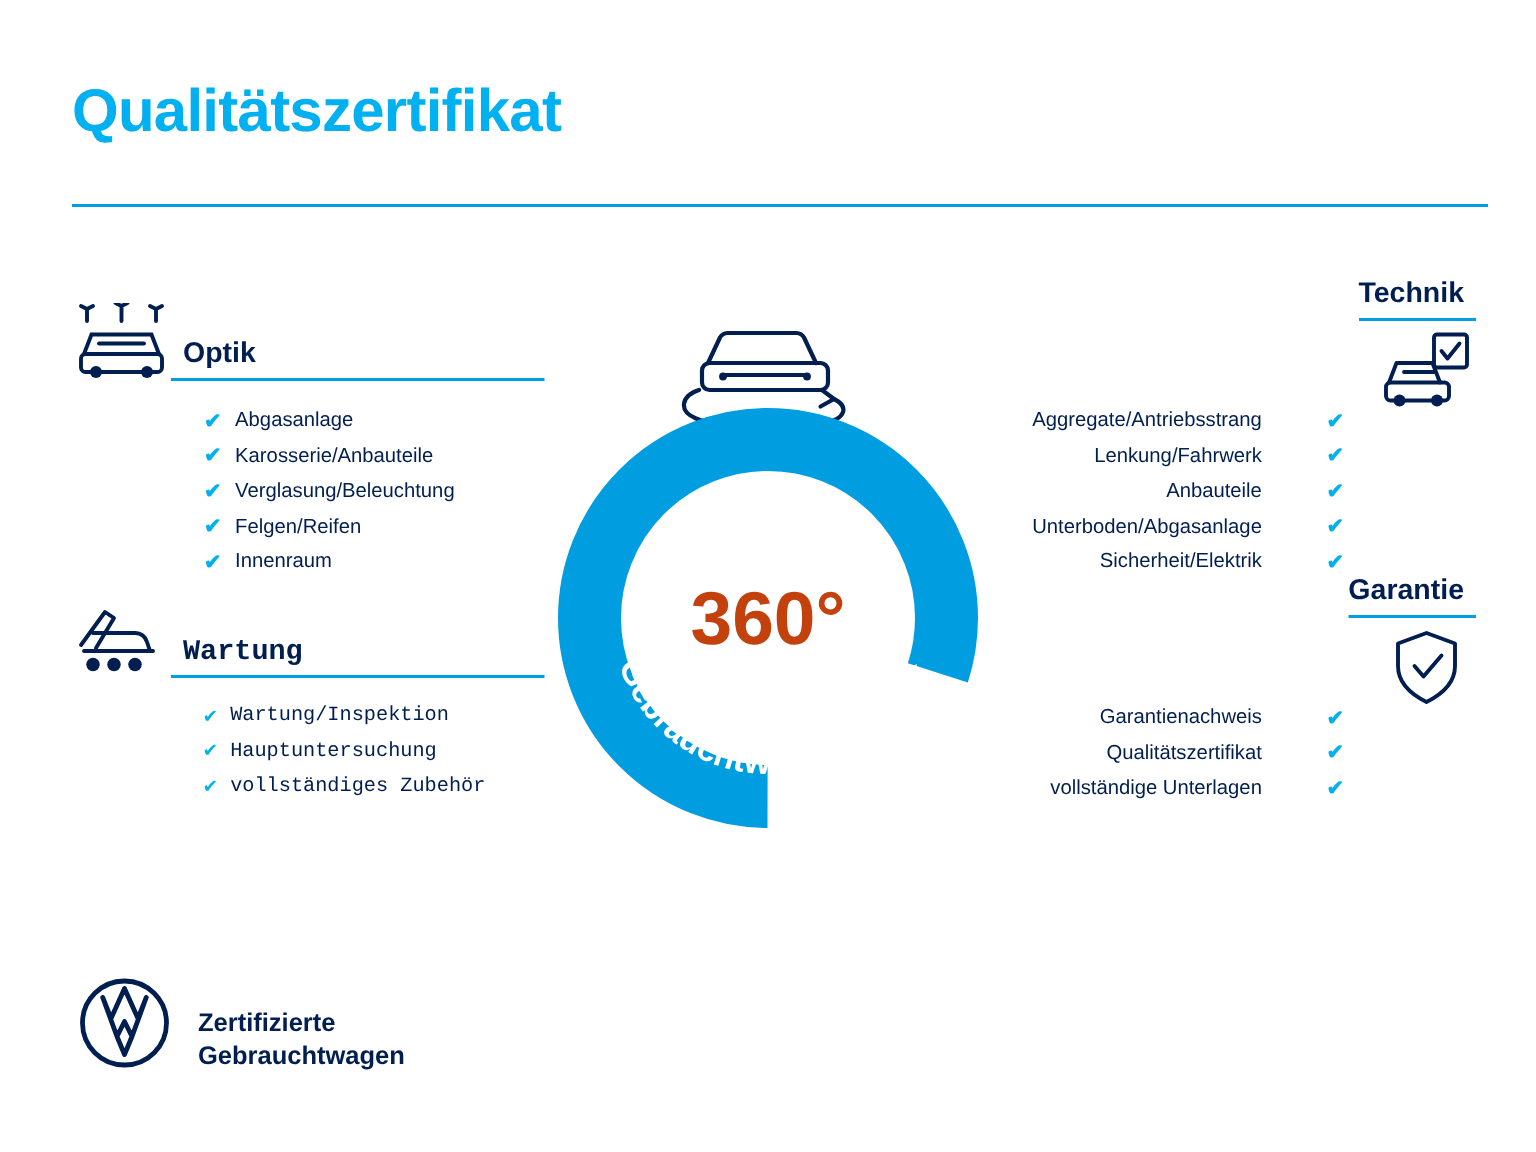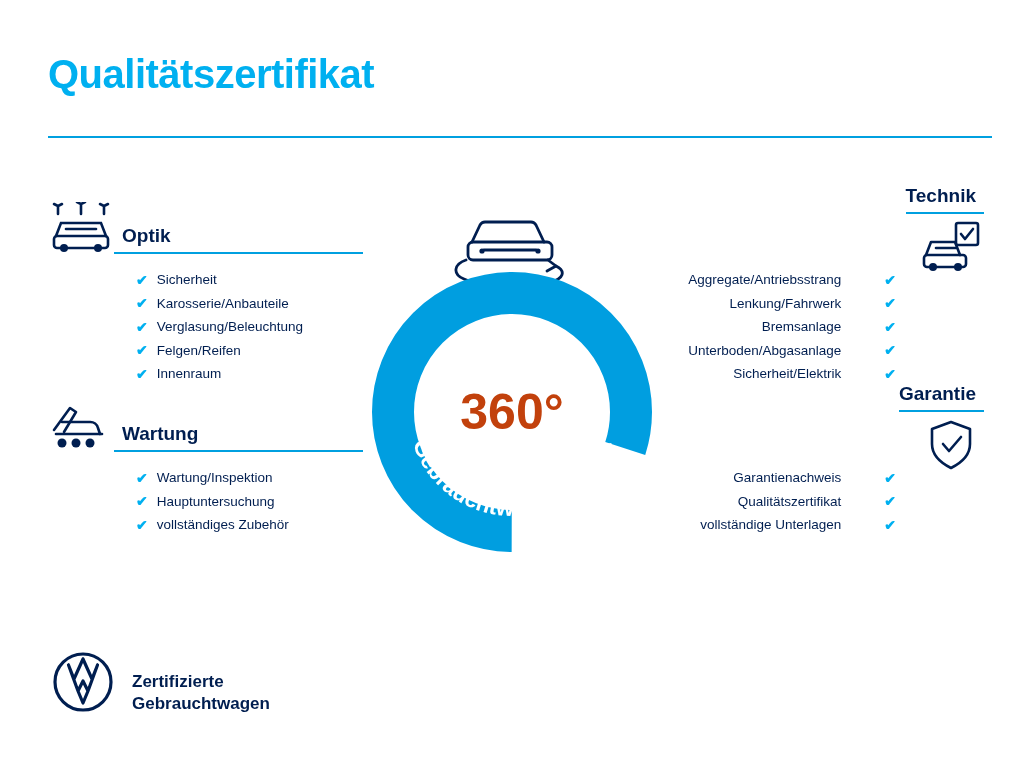--- a/index.html
+++ b/index.html
@@ -92,21 +92,21 @@
     color: #00b0f0;
     font-size: 14px;
     font-weight: bold;
     line-height: 1;
   }
   .left .check { margin-right: 9px; }
   .right .check { margin-left: 9px; }
 
   
   #sec-optik   { left: 48px;  top: 210px; width: 315px; }
-  #sec-wartung { left: 48px;  top: 408px; width: 315px; }
+  #sec-wartung { left: 48px;  top: 408px; width: 315px; font-family: Liberation Mono, monospace; }
   #sec-technik { left: 640px; top: 210px; width: 344px; }
   #sec-garantie{ left: 640px; top: 408px; width: 344px; }
 
   #sec-optik ul, #sec-wartung ul { padding-left: 88px; }
   #sec-technik ul, #sec-garantie ul { padding-right: 88px; }
 
   .right .section-head { flex-direction: column; }
   .right .section-head .icon { order: 2; }
   .right .section-title-wrap { order: 1; }
 
@@ -182,21 +182,21 @@
       </svg>
     </div>
     <div class="section-title-wrap">
       <div class="section-title">Optik</div>
       <div class="section-rule"></div>
     </div>
   </div>
   <ul class="checklist">
     <li>
         <span class="check">✔</span>
-        <span>Sicherheit</span>
+        <span>Abgasanlage</span>
       </li>
     <li>
         <span class="check">✔</span>
         <span>Karosserie/Anbauteile</span>
       </li>
     <li>
         <span class="check">✔</span>
         <span>Verglasung/Beleuchtung</span>
       </li>
     <li>
@@ -268,21 +268,21 @@
   <ul class="checklist">
     <li>
         <span>Aggregate/Antriebsstrang</span>
         <span class="check">✔</span>
       </li>
     <li>
         <span>Lenkung/Fahrwerk</span>
         <span class="check">✔</span>
       </li>
     <li>
-        <span>Bremsanlage</span>
+        <span>Anbauteile</span>
         <span class="check">✔</span>
       </li>
     <li>
         <span>Unterboden/Abgasanlage</span>
         <span class="check">✔</span>
       </li>
     <li>
         <span>Sicherheit/Elektrik</span>
         <span class="check">✔</span>
       </li>

